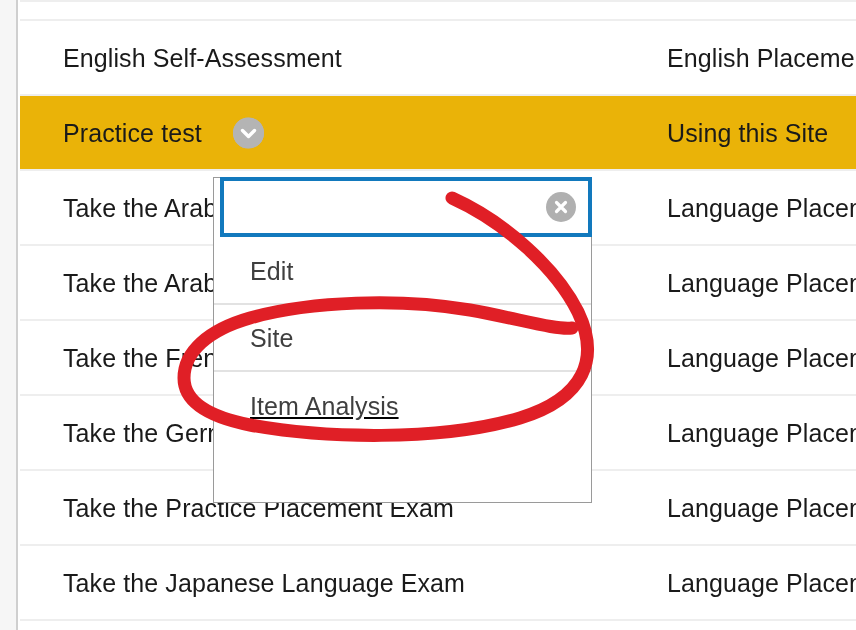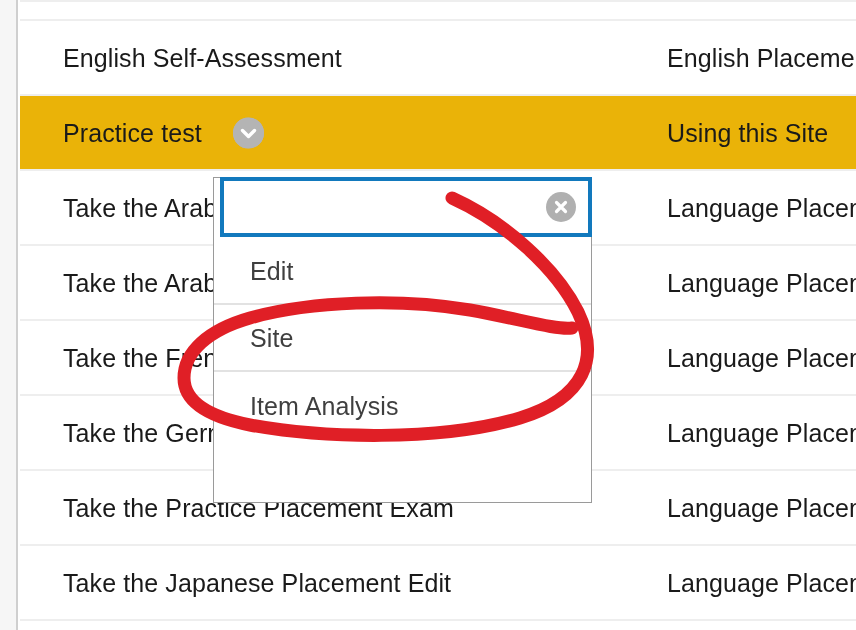--- a/index.html
+++ b/index.html
@@ -168,21 +168,21 @@
   }
   .dd-item {
     position: relative;
     height: 67px;
     border-bottom: 2px solid #e2e2e2;
     box-sizing: border-box;
     display: flex;
     align-items: center;
     cursor: pointer;
   }
-  .dd-item:last-child { border-bottom: 0; }
+  .dd-item:last-child { border-bottom: 0; text-decoration: underline; }
   .dd-item-label {
     padding-left: 36px;
     font-size: 25px;
     line-height: 30px;
     color: #3f3f3f;
     white-space: nowrap;
     letter-spacing: 0.1px;
     text-align: right;
   }
 
@@ -234,21 +234,21 @@
       </div>
       <div class="row">
         <div class="cell-title">Take the German Placement Exam</div>
         <div class="cell-cat">Language Placement</div>
       </div>
       <div class="row">
         <div class="cell-title">Take the Practice Placement Exam</div>
         <div class="cell-cat">Language Placement</div>
       </div>
       <div class="row">
-        <div class="cell-title">Take the Japanese Placement Edit</div>
+        <div class="cell-title">Take the Japanese Language Exam</div>
         <div class="cell-cat">Language Placement</div>
       </div>
     </div>
 
   <div class="dropdown">
 
     <div class="dd-searchwrap">
       <div class="dd-search">
         <input class="dd-search-input" type="text" placeholder="" style="">
         <span class="dd-clear">

